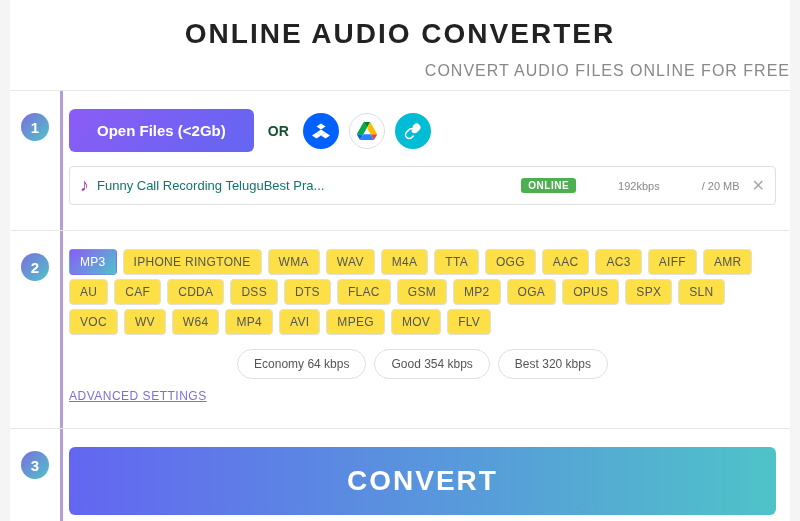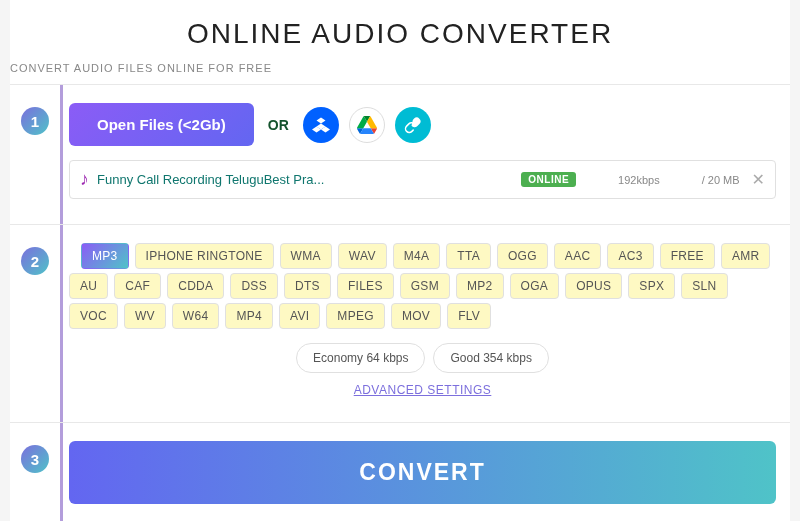--- a/index.html
+++ b/index.html
@@ -15,28 +15,28 @@
     .container {
       width: 780px;
       background: #fff;
     }
     .header {
       text-align: center;
       padding: 18px 0 6px 0;
     }
     .header h1 {
       font-size: 28px;
-      font-weight: 400;
+      font-weight: 700;
       letter-spacing: 2px;
       color: #222;
     }
     .subheader {
-      text-align: left;
+      text-align: right;
       padding: 6px 0 10px 0;
-      font-size: 11px;
+      font-size: 16px;
       letter-spacing: 1px;
       color: #888;
     }
 
     
     .step-row {
       display: flex;
       align-items: stretch;
       border-top: 1px solid #e8e8e8;
     }
@@ -163,29 +163,28 @@
       gap: 4px 6px;
       margin-bottom: 14px;
     }
     .format-tag {
       padding: 5px 10px;
       border: 1px solid #e0e0e0;
       border-radius: 4px;
       font-size: 12px;
       color: #555;
       cursor: pointer;
-      background: #fef9c3;
+      background: #fde047;
       font-weight: 500;
       letter-spacing: 0.3px;
     }
     .format-tag.active {
       background: linear-gradient(135deg, #8b5cf6, #4fc3c8);
       color: #fff;
       border-color: transparent;
-      margin-left: 12px;
     }
 
     
     .quality-row {
       display: flex;
       gap: 8px;
       justify-content: center;
       margin-bottom: 10px;
     }
     .quality-btn {
@@ -196,37 +195,37 @@
       cursor: pointer;
       background: #fff;
       color: #555;
     }
     .quality-btn.active {
       background: linear-gradient(135deg, #6366f1, #4fc3c8);
       color: #fff;
       border-color: transparent;
     }
     .advanced-settings {
-      text-align: center;
+      text-align: left;
       font-size: 12px;
       color: #7c6fdd;
       text-decoration: underline;
       cursor: pointer;
       letter-spacing: 0.5px;
     }
 
     
     .convert-btn {
       width: 100%;
       background: linear-gradient(to right, #6366f1, #4fc3c8);
       color: #fff;
       border: none;
       border-radius: 6px;
       padding: 18px;
-      font-size: 23px;
+      font-size: 28px;
       font-weight: 700;
       letter-spacing: 2px;
       cursor: pointer;
     }
 
     
     .gdrive-shape {
       width: 20px;
       height: 18px;
     }
@@ -294,46 +293,47 @@
       <div class="format-grid" id="format-grid">
           <span class="format-tag active">MP3</span>
           <span class="format-tag">IPHONE RINGTONE</span>
           <span class="format-tag">WMA</span>
           <span class="format-tag">WAV</span>
           <span class="format-tag">M4A</span>
           <span class="format-tag">TTA</span>
           <span class="format-tag">OGG</span>
           <span class="format-tag">AAC</span>
           <span class="format-tag">AC3</span>
-          <span class="format-tag">FREE</span>
+          <span class="format-tag">AIFF</span>
           <span class="format-tag">AMR</span>
           <span class="format-tag">AU</span>
           <span class="format-tag">CAF</span>
           <span class="format-tag">CDDA</span>
           <span class="format-tag">DSS</span>
           <span class="format-tag">DTS</span>
-          <span class="format-tag">FILES</span>
+          <span class="format-tag">FLAC</span>
           <span class="format-tag">GSM</span>
           <span class="format-tag">MP2</span>
           <span class="format-tag">OGA</span>
           <span class="format-tag">OPUS</span>
           <span class="format-tag">SPX</span>
           <span class="format-tag">SLN</span>
           <span class="format-tag">VOC</span>
           <span class="format-tag">WV</span>
           <span class="format-tag">W64</span>
           <span class="format-tag">MP4</span>
           <span class="format-tag">AVI</span>
           <span class="format-tag">MPEG</span>
           <span class="format-tag">MOV</span>
           <span class="format-tag">FLV</span>
         </div>
       <div class="quality-row" id="quality-row">
           <button class="quality-btn">Economy 64 kbps</button>
           <button class="quality-btn">Good 354 kbps</button>
+          <button class="quality-btn">Best 320 kbps</button>
         </div>
       <div class="advanced-settings">ADVANCED SETTINGS</div>
     </div>
   </div>
 
   <div class="step-row">
     <div class="step-num">
       <div class="step-circle">3</div>
     </div>
     <div class="step-content">

